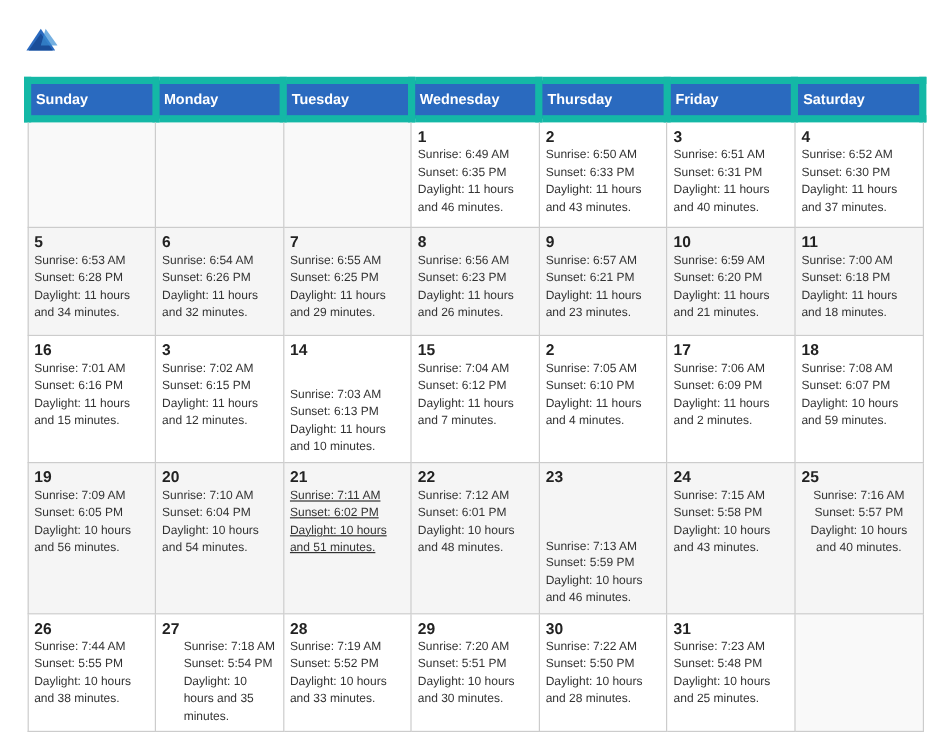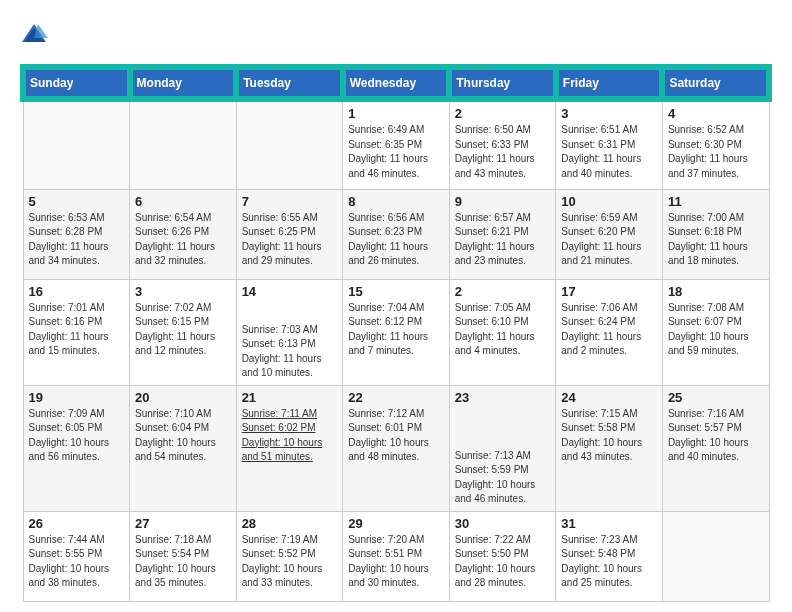--- a/index.html
+++ b/index.html
@@ -228,21 +228,21 @@
         </td>
         <td>
           <span class="day-number">2</span>
           <div class="day-info" style="white-space: pre-line;">Sunrise: 7:05 AM
 Sunset: 6:10 PM
 Daylight: 11 hours and 4 minutes.</div>
         </td>
         <td>
           <span class="day-number">17</span>
           <div class="day-info" style="white-space: pre-line;">Sunrise: 7:06 AM
-Sunset: 6:24 PM
+Sunset: 6:09 PM
 Daylight: 11 hours and 2 minutes.</div>
         </td>
         <td>
           <span class="day-number">18</span>
           <div class="day-info" style="white-space: pre-line;">Sunrise: 7:08 AM
 Sunset: 6:07 PM
 Daylight: 10 hours and 59 minutes.</div>
         </td>
       </tr>
       <tr>
@@ -277,35 +277,35 @@
 Daylight: 10 hours and 46 minutes.</div>
         </td>
         <td>
           <span class="day-number">24</span>
           <div class="day-info" style="white-space: pre-line;">Sunrise: 7:15 AM
 Sunset: 5:58 PM
 Daylight: 10 hours and 43 minutes.</div>
         </td>
         <td>
           <span class="day-number">25</span>
-          <div class="day-info" style="white-space: pre-line;">Sunrise: 7:16 AM
+          <div class="day-info" style="white-space: pre-line; text-align: center;">Sunrise: 7:16 AM
 Sunset: 5:57 PM
 Daylight: 10 hours and 40 minutes.</div>
         </td>
       </tr>
       <tr>
         <td>
           <span class="day-number">26</span>
           <div class="day-info" style="white-space: pre-line;">Sunrise: 7:44 AM
 Sunset: 5:55 PM
 Daylight: 10 hours and 38 minutes.</div>
         </td>
         <td>
           <span class="day-number">27</span>
-          <div class="day-info" style="white-space: pre-line;">Sunrise: 7:18 AM
+          <div class="day-info" style="white-space: pre-line; margin-left: 18px;">Sunrise: 7:18 AM
 Sunset: 5:54 PM
 Daylight: 10 hours and 35 minutes.</div>
         </td>
         <td>
           <span class="day-number">28</span>
           <div class="day-info" style="white-space: pre-line;">Sunrise: 7:19 AM
 Sunset: 5:52 PM
 Daylight: 10 hours and 33 minutes.</div>
         </td>
         <td>

